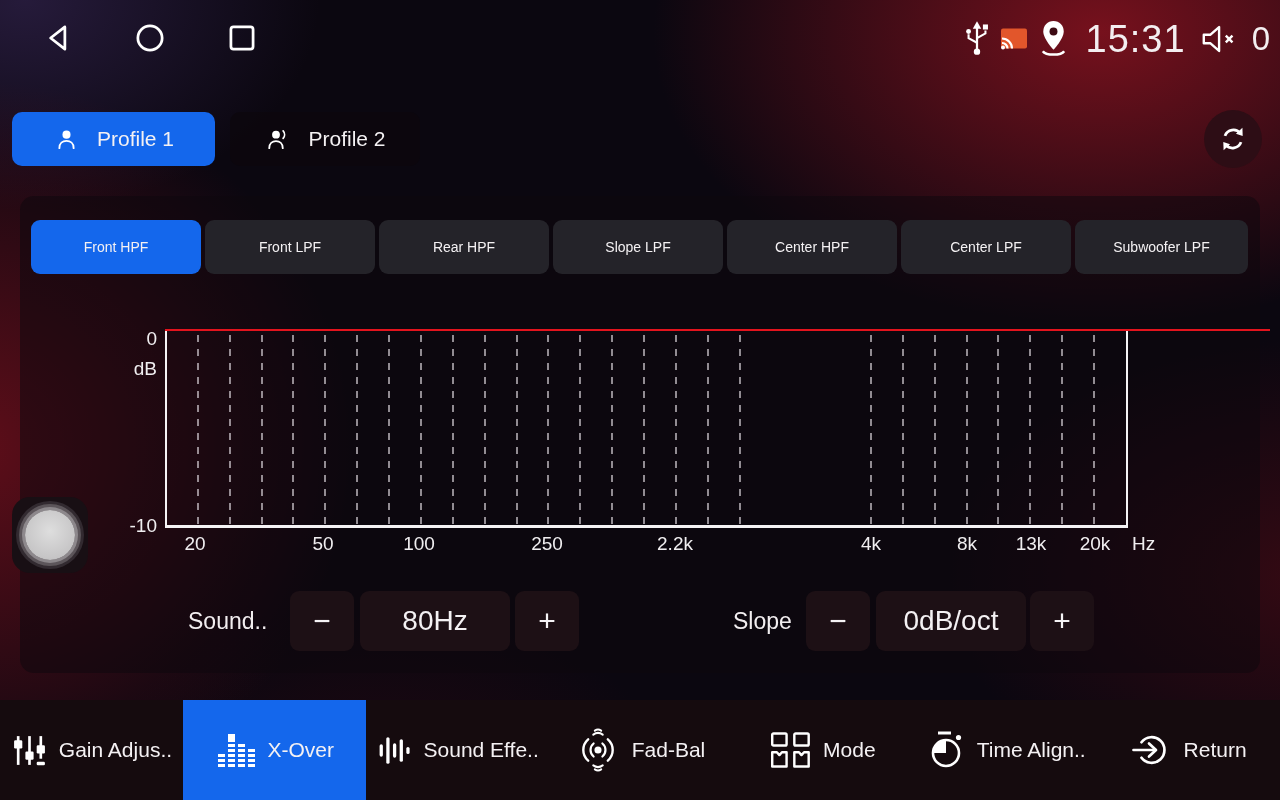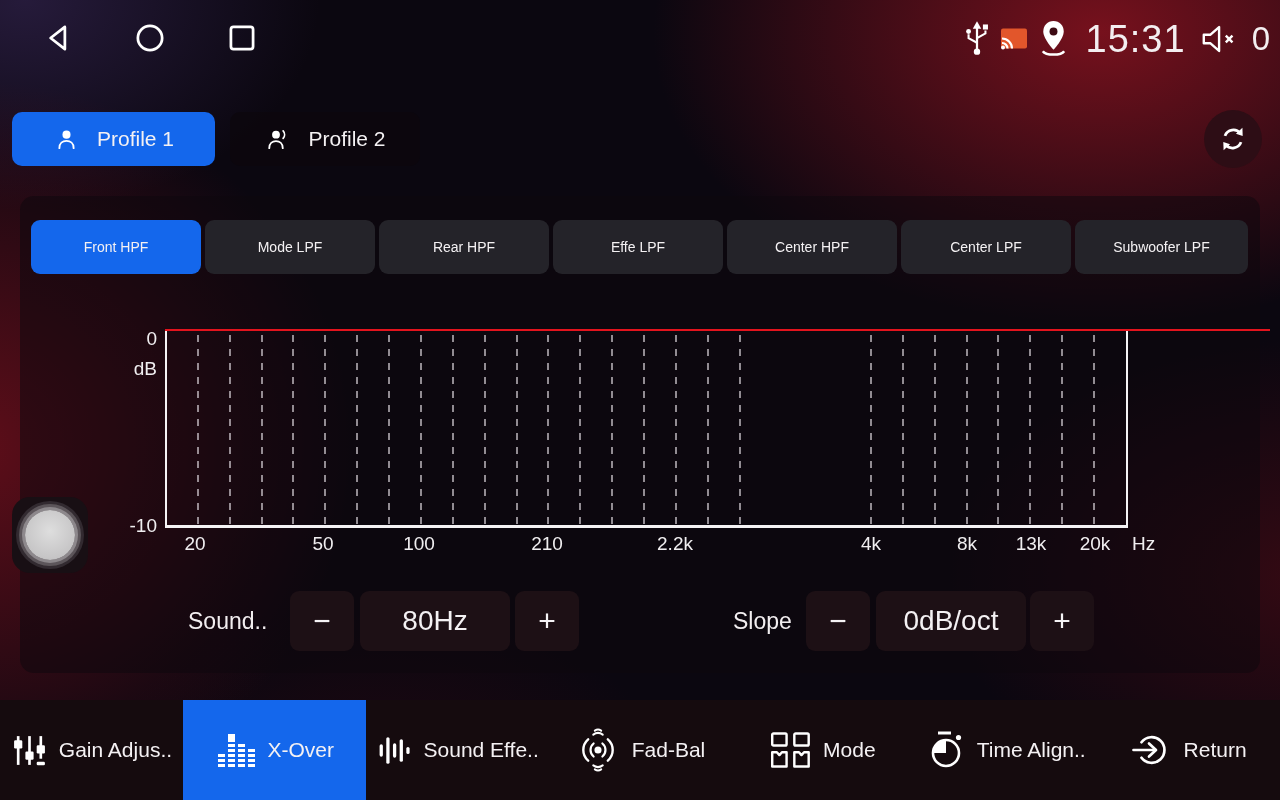--- a/index.html
+++ b/index.html
@@ -162,27 +162,27 @@
     </span>
   </button>
 
   <div class="panel"></div>
 
   <div class="filter-tabs" id="filter-tabs">
       <div class="filter-tab active" style="width: 170px;">
         <span>Front HPF</span>
       </div>
       <div class="filter-tab" style="width: 170px;">
-        <span>Mode LPF</span>
+        <span>Front LPF</span>
       </div>
       <div class="filter-tab" style="width: 170px;">
         <span>Rear HPF</span>
       </div>
       <div class="filter-tab" style="width: 170px;">
-        <span>Effe LPF</span>
+        <span>Slope LPF</span>
       </div>
       <div class="filter-tab" style="width: 170px;">
         <span>Center HPF</span>
       </div>
       <div class="filter-tab" style="width: 170px;">
         <span>Center LPF</span>
       </div>
       <div class="filter-tab" style="width: 173px;">
         <span>Subwoofer LPF</span>
       </div>
@@ -220,21 +220,21 @@
           <div class="gridline" style="left: 89.93%;"></div>
           <div class="gridline" style="left: 93.25%;"></div>
           <div class="gridline" style="left: 96.57%;"></div>
         </div>
     </div>
     <div class="curve" style="background: rgb(227, 19, 29);"></div>
     <div class="xticks" id="xticks">
         <span class="xtick" style="left: 3.12%;">20</span>
         <span class="xtick" style="left: 16.41%;">50</span>
         <span class="xtick" style="left: 26.38%;">100</span>
-        <span class="xtick" style="left: 39.67%;">210</span>
+        <span class="xtick" style="left: 39.67%;">250</span>
         <span class="xtick" style="left: 52.96%;">2.2k</span>
         <span class="xtick" style="left: 73.31%;">4k</span>
         <span class="xtick" style="left: 83.28%;">8k</span>
         <span class="xtick" style="left: 89.93%;">13k</span>
         <span class="xtick" style="left: 96.57%;">20k</span>
       </div>
     <div class="xunit">Hz</div>
   </div>
 
   <div class="knob">

